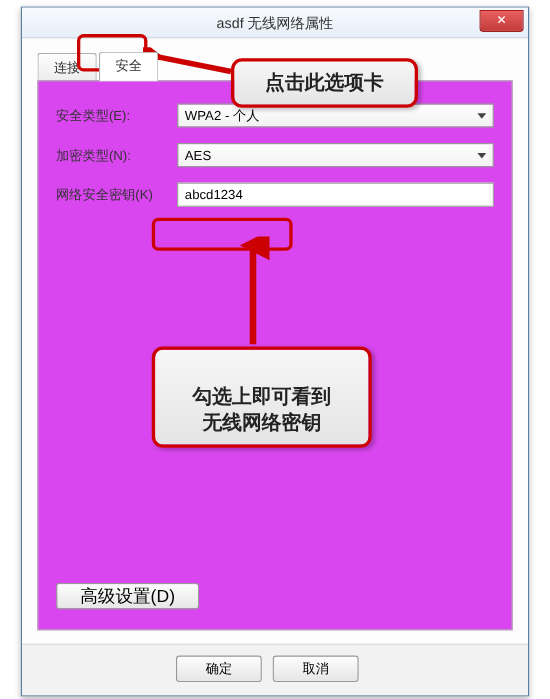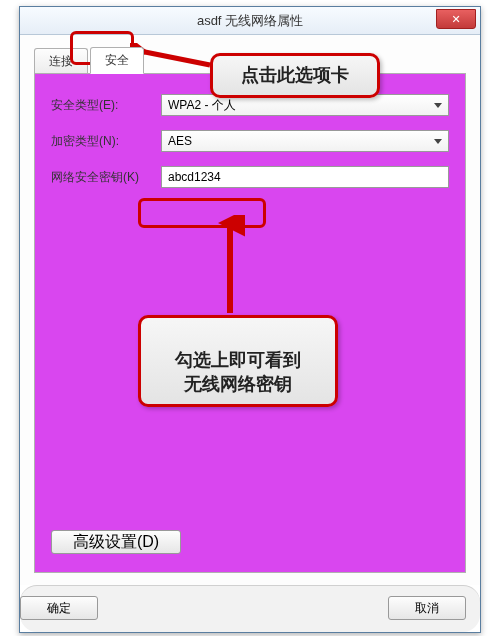--- a/index.html
+++ b/index.html
@@ -137,26 +137,25 @@
     width: 130px;
     height: 24px;
     border: 1px solid #999;
     background: linear-gradient(to bottom,#fdfdfd,#e6e6e6);
     border-radius: 3px;
     cursor: pointer;
     font-size: 16px;
   }
   .dialog-buttons {
     display: flex;
-    justify-content: space-between;
+    justify-content: center;
     gap: 10px;
     padding: 10px 14px 12px 0;
     background: #f2f2f2;
     border-top: 1px solid #d0d0d0;
-    border-radius: 17px;
   }
   .dlg-btn {
     width: 78px;
     height: 24px;
     border: 1px solid #999;
     background: linear-gradient(to bottom,#fdfdfd,#e6e6e6);
     border-radius: 3px;
     cursor: pointer;
     font-size: 12px;
   }

